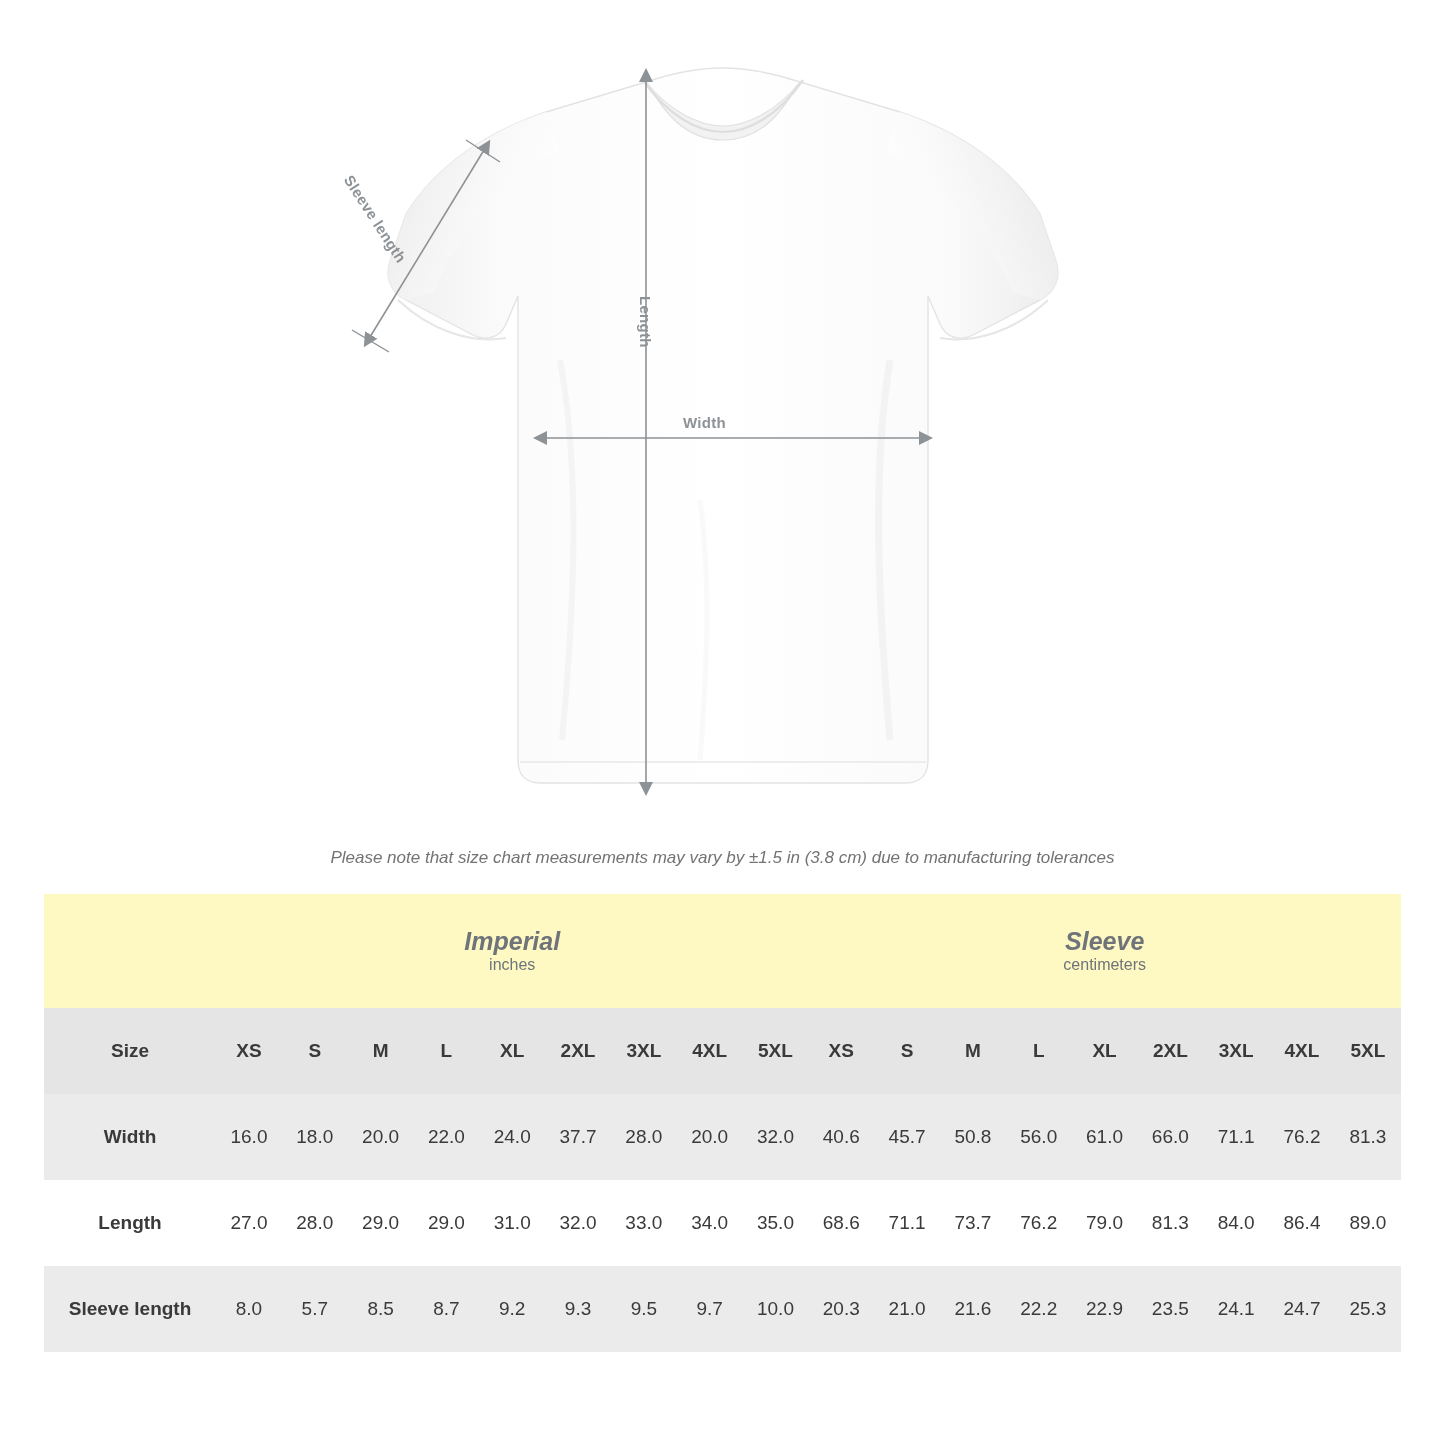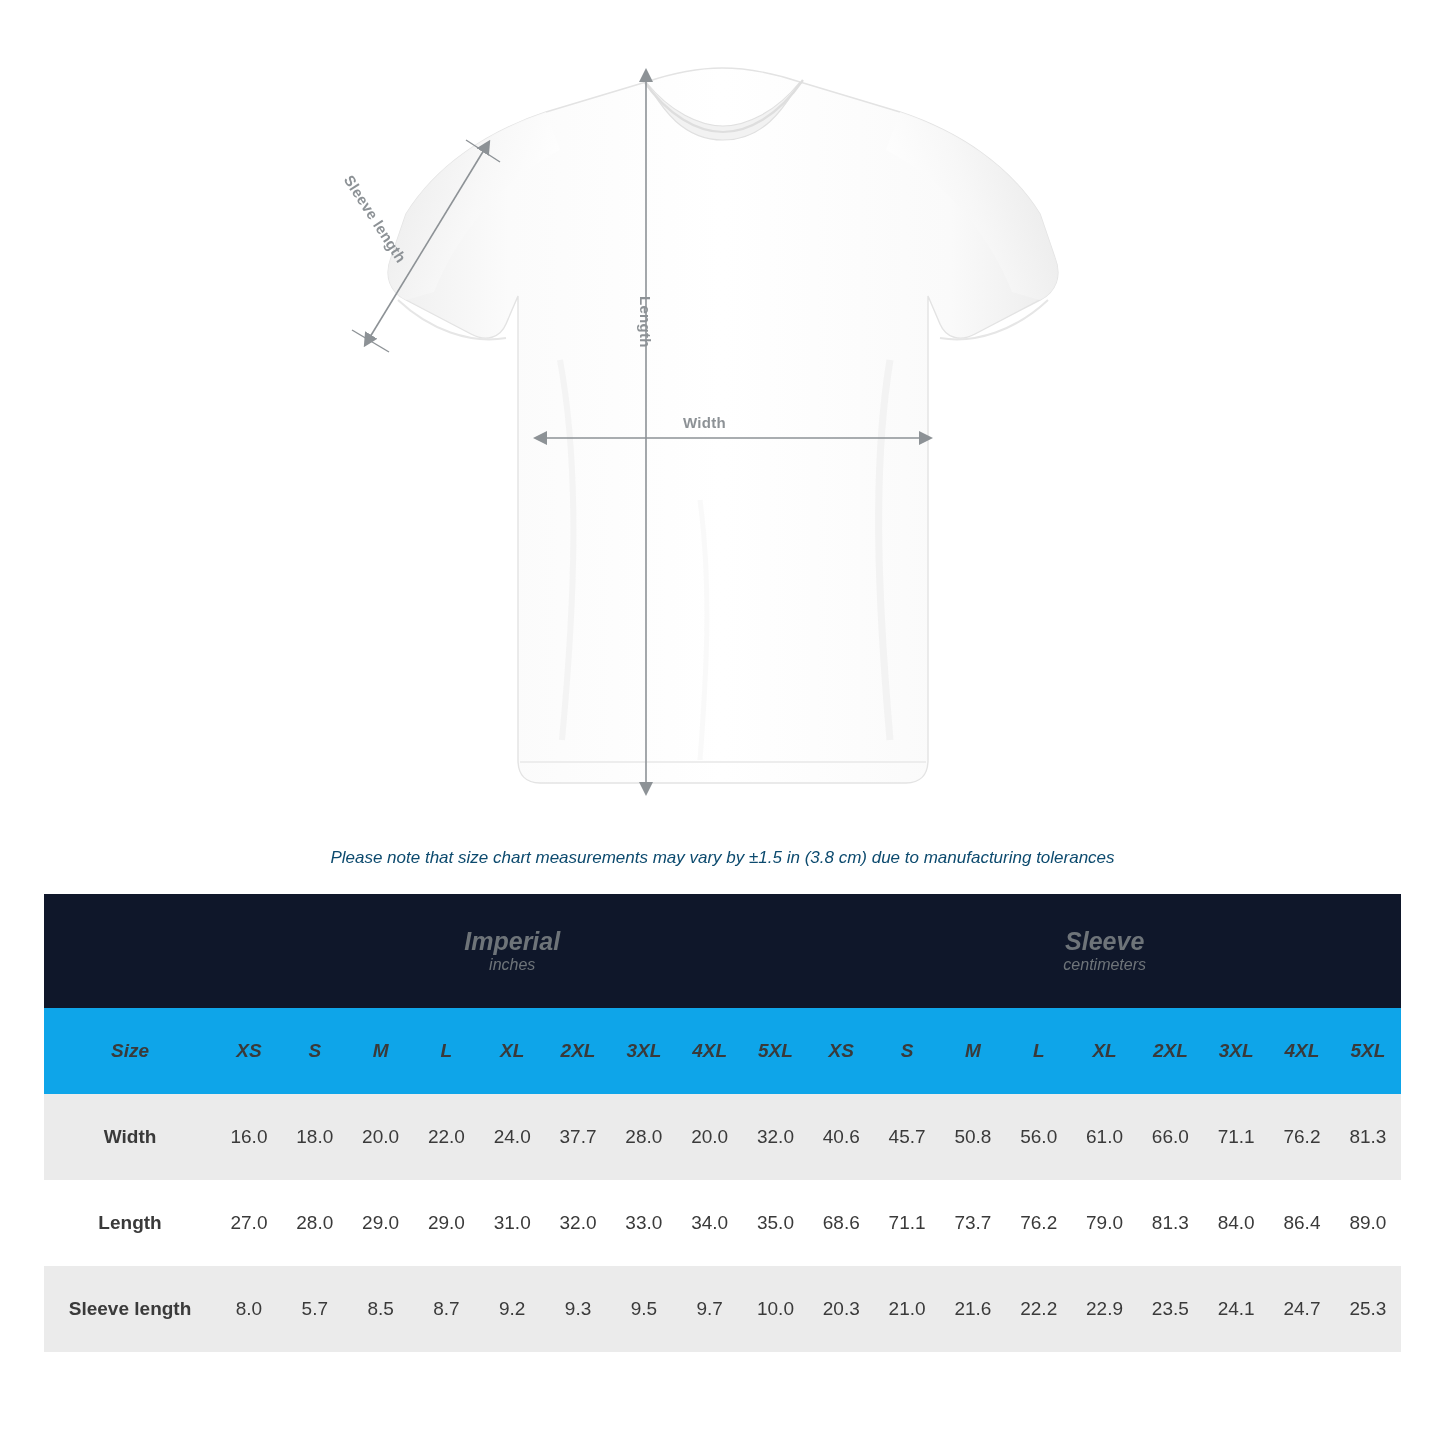--- a/index.html
+++ b/index.html
@@ -64,21 +64,21 @@
   .chart-title {
     font-size: 30px;
     font-weight: bold;
     color: #2b2b2b;
     margin: 0;
     letter-spacing: -0.2px;
   }
   .chart-note {
     font-size: 17px;
     font-style: italic;
-    color: #0c4a6e;
+    color: #737373;
     margin-top: 8px;
   }
 
   
   .table-wrap {
     margin: 26px 44px 0 44px;
   }
   table.size-table {
     border-collapse: collapse;
     width: 1357px;
@@ -86,43 +86,41 @@
   }
   table.size-table th,
   table.size-table td {
     text-align: center;
     vertical-align: middle;
     border: none;
   }
   
   .unit-row td {
     height: 112px;
-    background: #0f172a;
+    background: #fef9c3;
   }
   .unit-name {
     font-size: 25px;
     font-weight: bold;
     font-style: italic;
     color: #6e7479;
     line-height: 1.1;
   }
   .unit-sub {
     font-size: 16px;
-    font-style: italic;
     color: #6e7479;
     margin-top: 0;
   }
 
   .head-row td {
     height: 84px;
-    background: #0ea5e9;
+    background: #e5e5e5;
     font-size: 19px;
     font-weight: bold;
     color: #3a3a3a;
-    font-style: italic;
   }
   .head-row td.rowlabel {
     font-size: 19px;
     font-weight: bold;
   }
 
   tr.band td {
     height: 84px;
     font-size: 19px;
     color: #3a3a3a;

